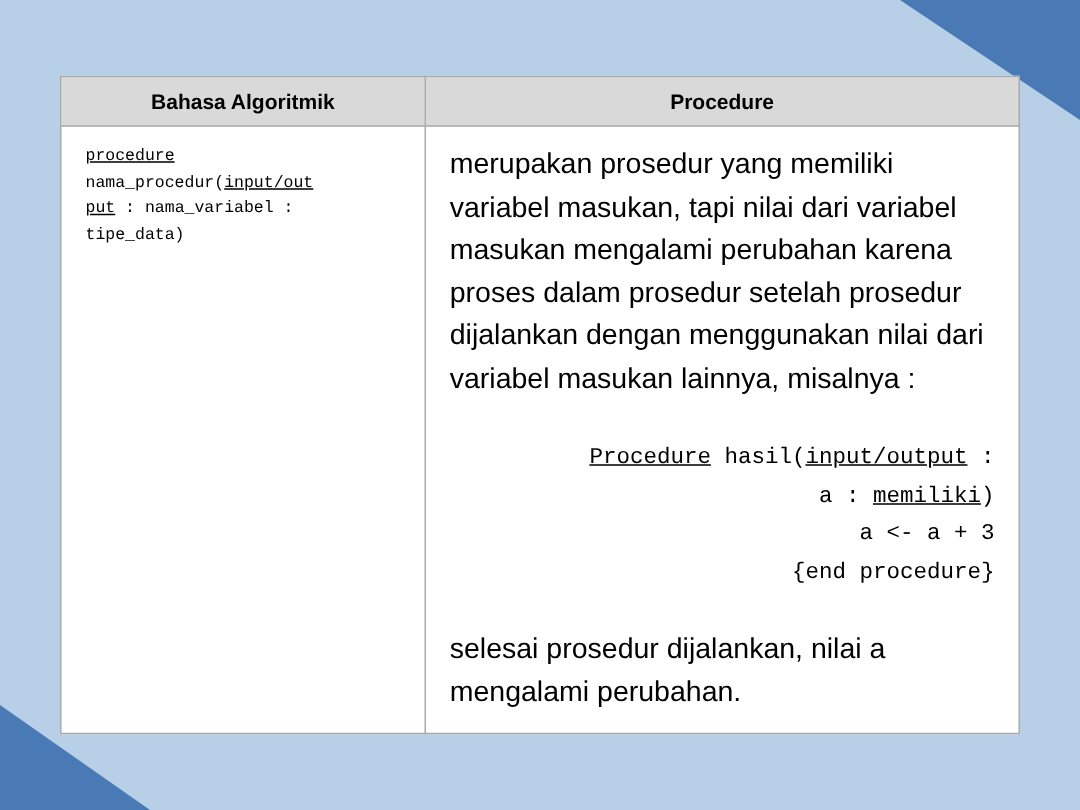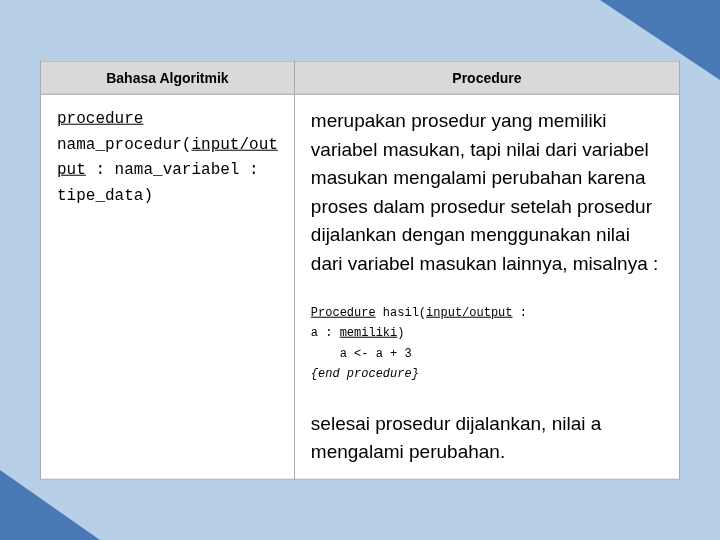--- a/index.html
+++ b/index.html
@@ -67,42 +67,42 @@
     .col-bahasa {
       width: 38%;
     }
 
     .col-keterangan {
       width: 62%;
     }
 
     .code-text {
       font-family: 'Courier New', monospace;
-      font-size: 16px;
+      font-size: 11px;
       line-height: 1.6;
     }
 
     .underline {
       text-decoration: underline;
     }
 
     .code-block {
       font-family: 'Courier New', monospace;
-      font-size: 12px;
+      font-size: 15px;
       line-height: 1.7;
       margin: 10px 0;
+      text-align: right;
     }
 
     .normal-text {
       font-size: 19px;
       line-height: 1.5;
     }
 
     .italic-code {
-      font-style: italic;
     }
   </style>
 </head>
 <body>
 
 <div class="bg-decoration-top-right"></div>
 <div class="bg-decoration-bottom-left"></div>
 
 <div class="content-area">
   <table>

